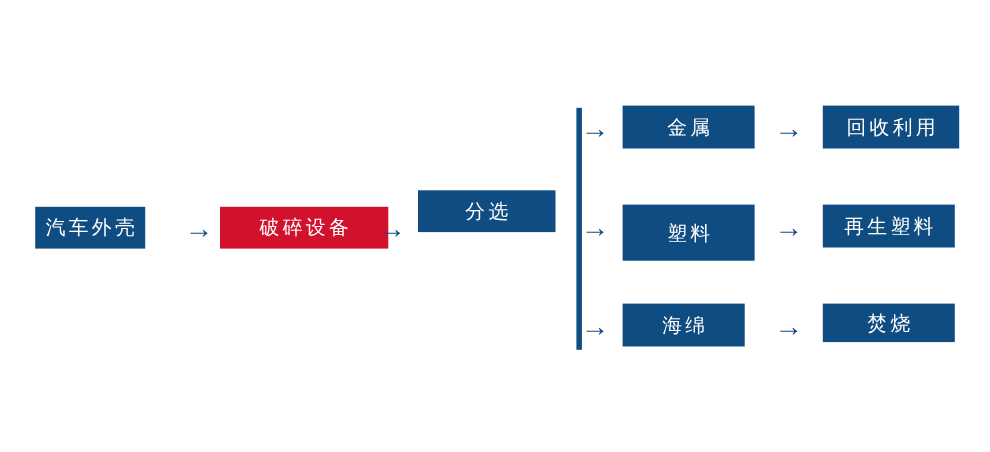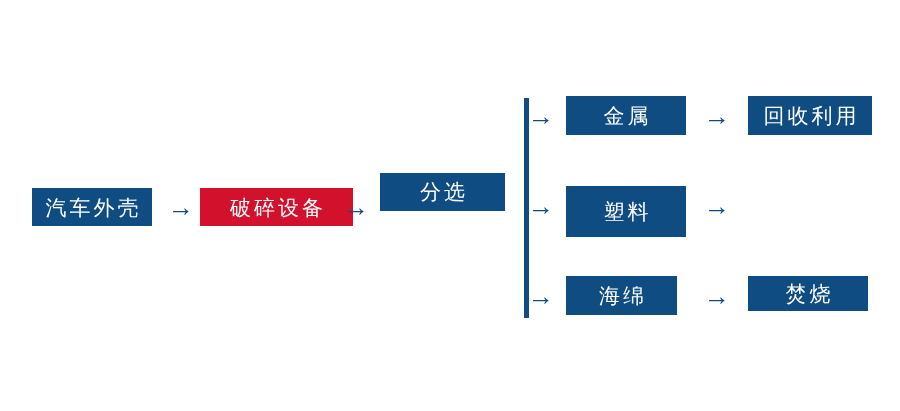--- a/index.html
+++ b/index.html
@@ -17,21 +17,21 @@
     height: 411px;
     background: #ffffff;
     overflow: hidden;
   }
   .node {
     position: absolute;
     display: flex;
     align-items: center;
     justify-content: center;
     color: #ffffff;
-    font-size: 21px;
+    font-size: 18px;
     letter-spacing: 3px;
     text-indent: 3px;
     line-height: 1;
     font-weight: 400;
     white-space: nowrap;
     box-sizing: border-box;
     user-select: none;
   }
   .node.navy { background: #0f4c81; }
   .node.red  { background: #d2112c; }
@@ -63,21 +63,21 @@
     line-height: 1;
     font-weight: 700;
     user-select: none;
   }
 </style>
 </head>
 <body>
 
 <div id="canvas">
 
-  <div class="node navy" style="left:32px; top:188px; width:120px; height:38px;">汽车外壳</div>
+  <div class="node navy" style="left:32px; top:188px; width:100px; height:38px;">汽车外壳</div>
 
   <div class="arrow" style="left:165px; top:188px; width:32px; height:38px;">→</div>
 
   <div class="node red" style="left:200px; top:188px; width:153px; height:38px;">破碎设备</div>
 
   <div class="arrow" style="left:340px; top:188px; width:32px; height:38px;">→</div>
 
   <div class="node navy" style="left:380px; top:173px; width:125px; height:38px;font-family:Liberation Serif, serif;">分选</div>
 
   <div class="vline" style="left:524px; top:98px; width:5px; height:220px;"></div>
@@ -89,20 +89,21 @@
   <div class="arrow" style="left:698px; top:96px; width:38px; height:39px;">→</div>
 
   <div class="node navy" style="left:748px; top:96px; width:124px; height:39px;">回收利用</div>
 
   <div class="branch-arrow" style="left:528px; top:186px; width:34px; height:39px;">→</div>
 
   <div class="node navy" style="left:566px; top:186px; width:120px; height:51px;">塑料</div>
 
   <div class="arrow" style="left:698px; top:186px; width:38px; height:39px;">→</div>
 
+  <div class="node navy" style="left:748px; top:186px; width:120px; height:39px;">再生塑料</div>
 
   <div class="branch-arrow" style="left:528px; top:276px; width:34px; height:39px;">→</div>
 
   <div class="node navy" style="left:566px; top:276px; width:111px; height:39px;">海绵</div>
 
   <div class="arrow" style="left:698px; top:276px; width:38px; height:39px;">→</div>
 
   <div class="node navy" style="left:748px; top:276px; width:120px; height:35px;">焚烧</div>
 
 </div>

